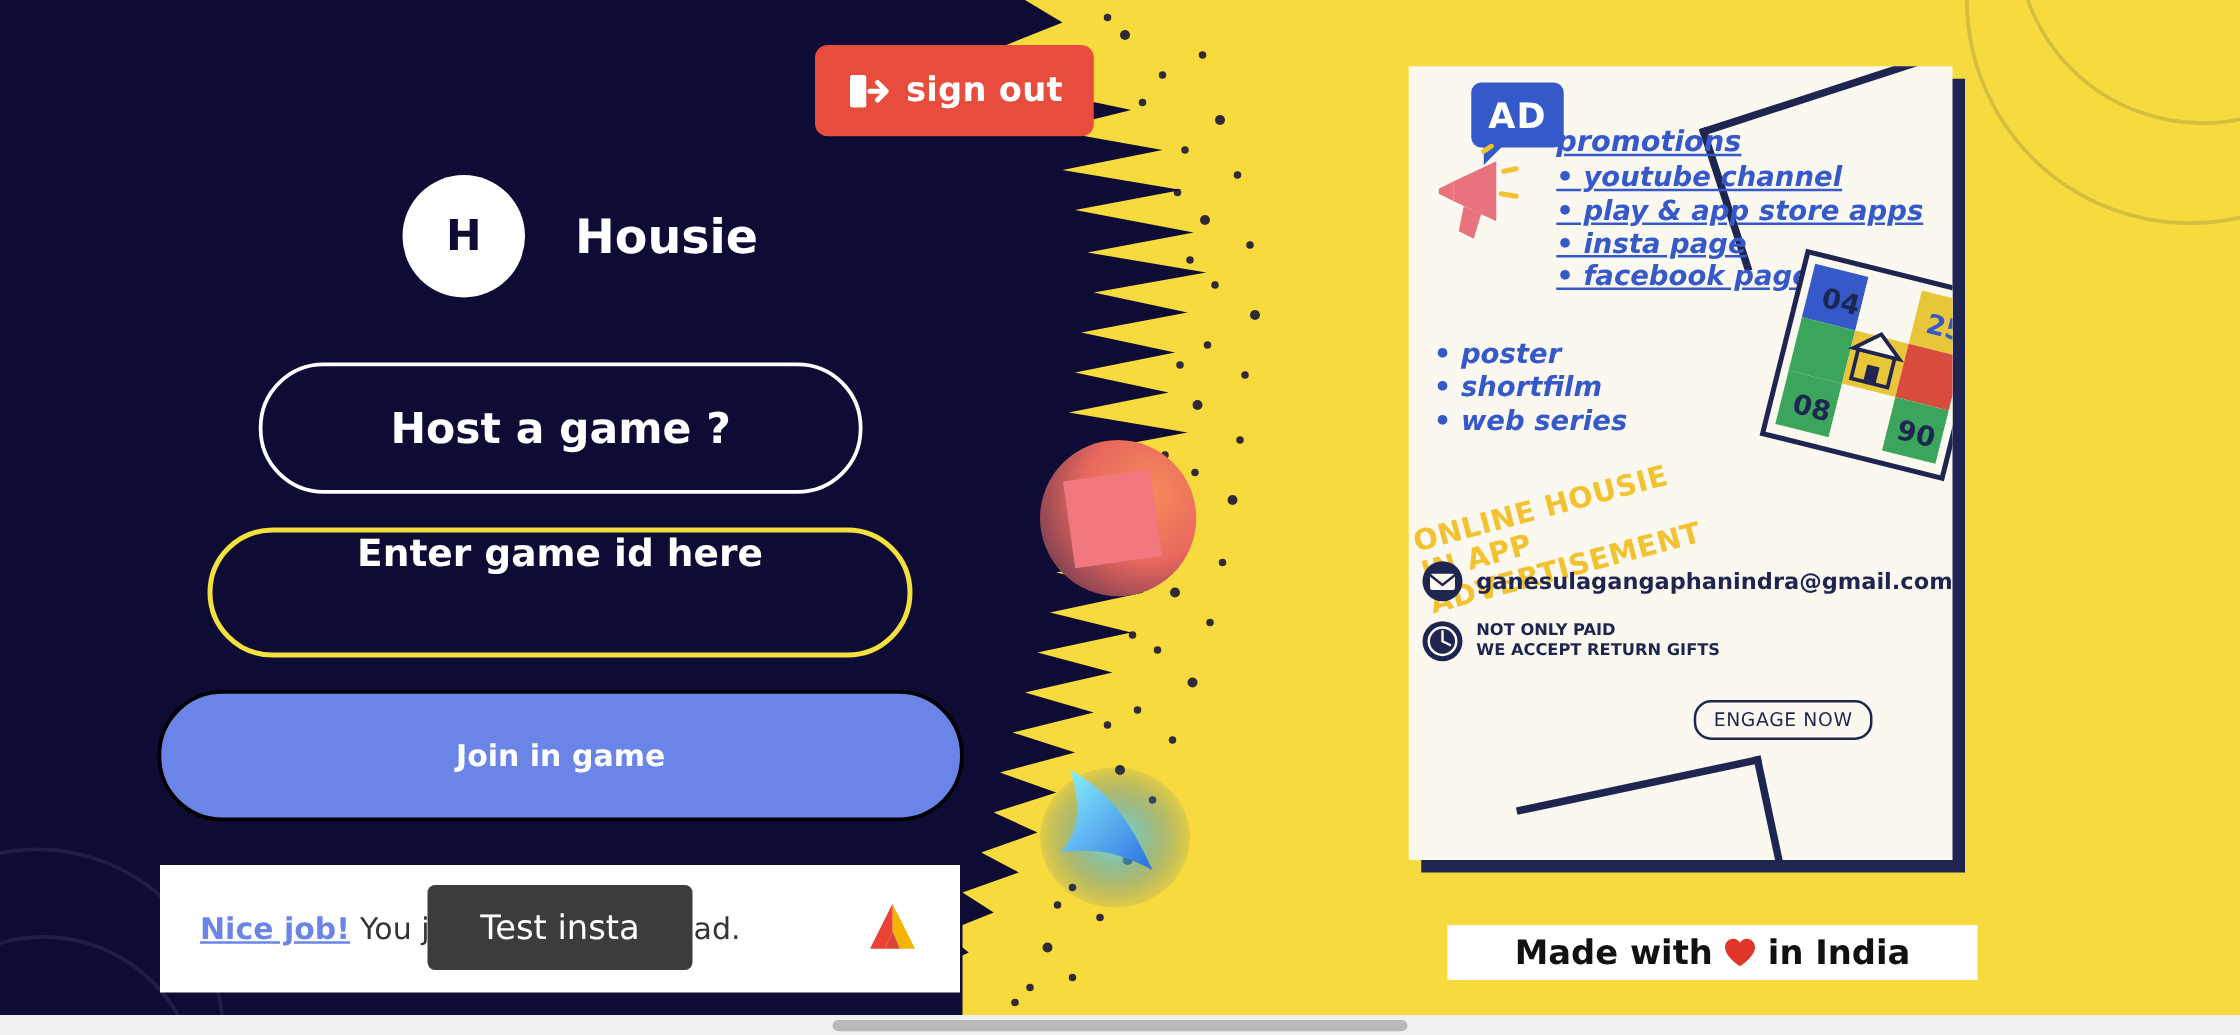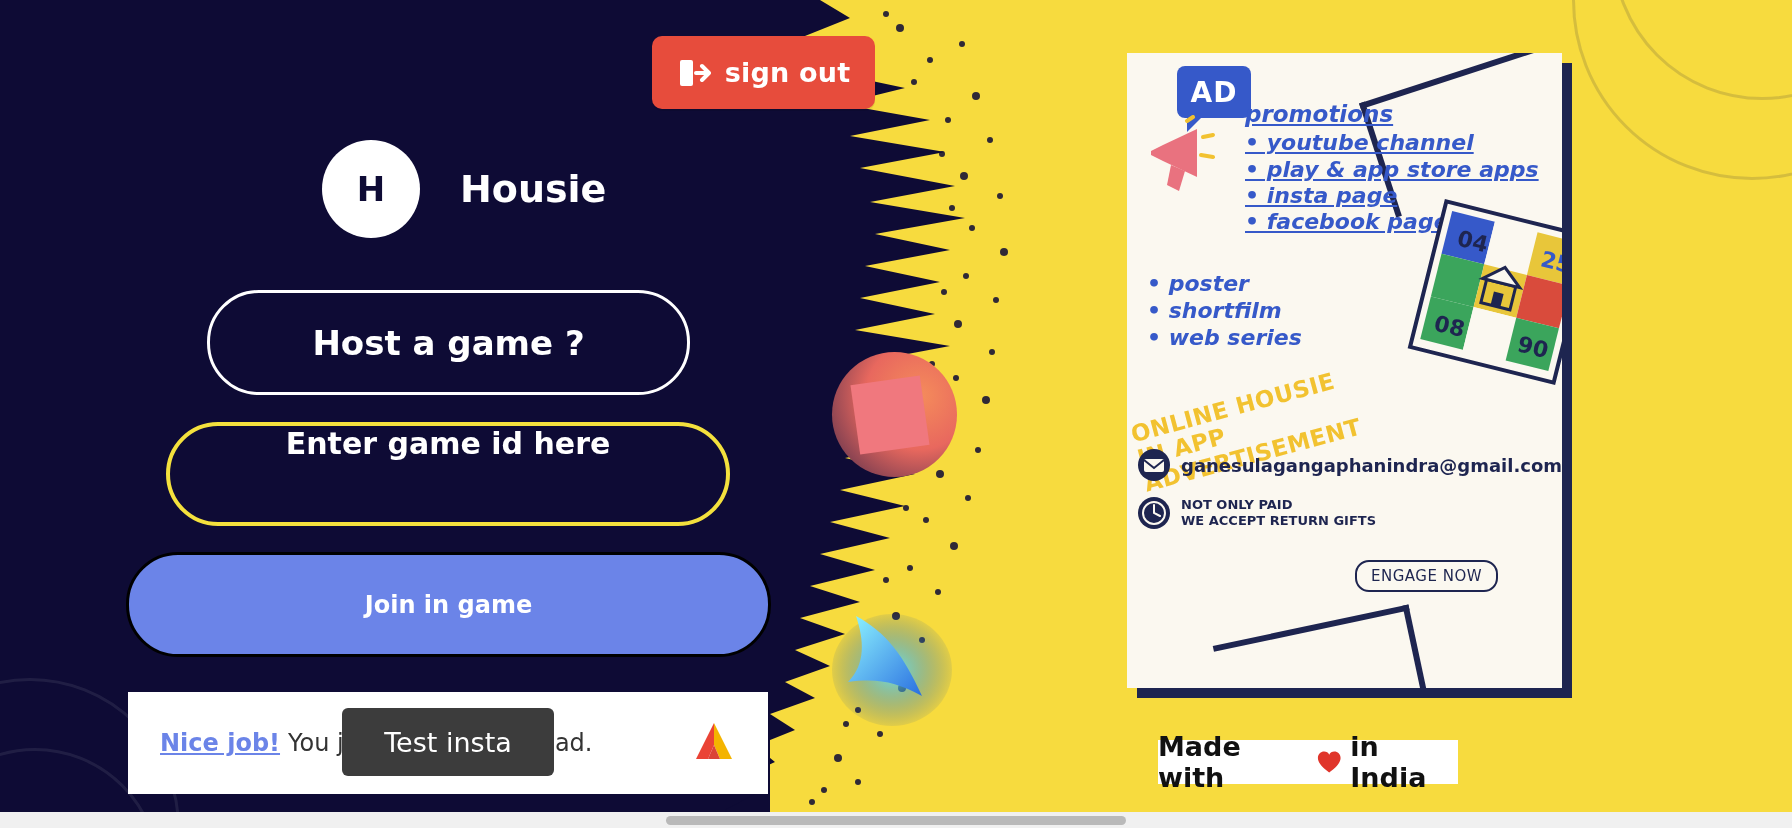--- a/index.html
+++ b/index.html
@@ -318,21 +318,21 @@
     font-size: 15px;
     font-weight: 400;
     letter-spacing: 0.5px;
     cursor: pointer;
   }
 
   
   .made-with {
     position: absolute;
     left: 1158px; top: 740px;
-    width: 300px; height: 44px;
+    width: 424px; height: 44px;
     background: #ffffff;
     display: flex; align-items: center; justify-content: center;
     gap: 8px;
     z-index: 20;
   }
   .made-with span {
     color: #111111;
     font-size: 27px;
     font-weight: 700;
   }

